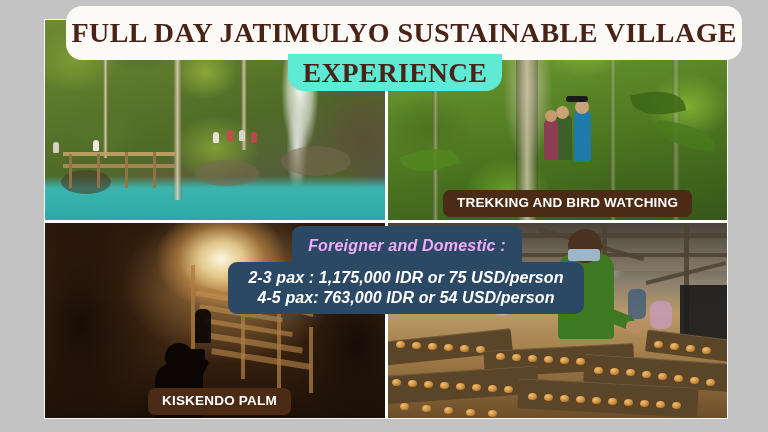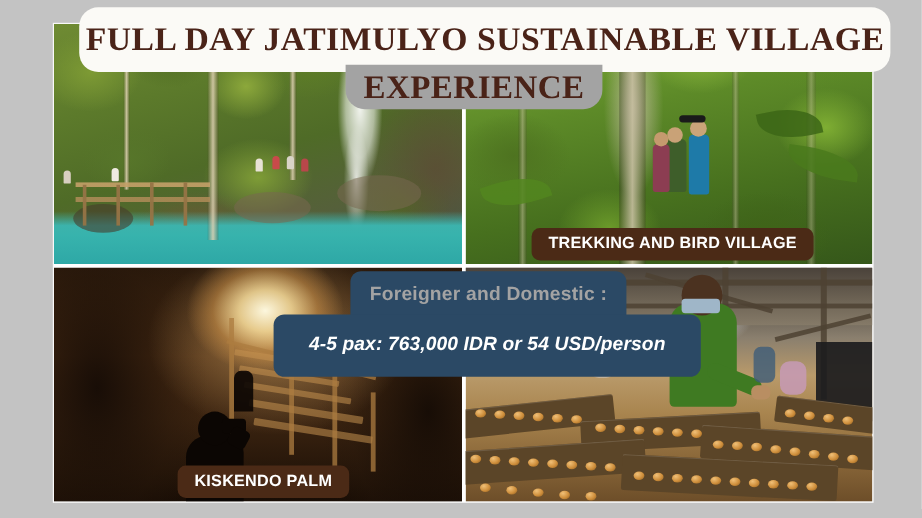--- a/index.html
+++ b/index.html
@@ -111,21 +111,21 @@
     z-index:30;
   }
   .title-line1{
     font-family:"Liberation Serif",serif;
     font-weight:bold;font-size:27.5px;letter-spacing:.4px;
     color:#4a2318;white-space:nowrap;line-height:1;
     transform:scaleX(1.02);
   }
   .title-box2{
     position:absolute;left:288px;top:54px;width:214px;height:37px;
-    background:#a3a3a3;border-radius:0 0 16px 16px;
+    background:#5eead4;border-radius:0 0 16px 16px;
     display:flex;align-items:center;justify-content:center;
     z-index:30;
   }
   .title-line2{
     font-family:"Liberation Serif",serif;
     font-weight:bold;font-size:27.5px;letter-spacing:.4px;
     color:#4a2318;white-space:nowrap;line-height:1;
   }
 
   
@@ -140,21 +140,21 @@
   .cap-cave{left:148px;top:388px;}
   .cap-sugar{left:468px;top:386px;}
 
   
   .price-top{
     position:absolute;left:292px;top:226px;width:230px;height:40px;
     background:#2b4965;border-radius:9px 9px 0 0;z-index:28;
     display:flex;align-items:center;justify-content:center;
   }
   .price-top span{
-    color:#a3a3a3;font-weight:bold;font-size:16px;
+    color:#f0abfc;font-weight:bold;font-style:italic;font-size:16px;
     letter-spacing:.2px;white-space:nowrap;line-height:1;
   }
   .price-body{
     position:absolute;left:228px;top:262px;width:356px;height:52px;
     background:#2b4965;border-radius:9px;z-index:28;
     display:flex;flex-direction:column;align-items:center;justify-content:center;
     gap:2px;
   }
   .price-body .row{
     color:#fff;font-weight:bold;font-style:italic;font-size:16px;
@@ -312,23 +312,24 @@
 
   </div>
 
   <div class="title-box">
     <div class="title-line1">FULL DAY JATIMULYO SUSTAINABLE VILLAGE</div>
   </div>
   <div class="title-box2">
     <div class="title-line2">EXPERIENCE</div>
   </div>
 
-  <div class="cap cap-trek">TREKKING AND BIRD VILLAGE</div>
+  <div class="cap cap-trek">TREKKING AND BIRD WATCHING</div>
   <div class="cap cap-cave">KISKENDO PALM</div>
 
   <div class="price-top">
     <span>Foreigner and Domestic :</span>
   </div>
   <div class="price-body">
+    <div class="row">2-3 pax : 1,175,000 IDR or 75 USD/person</div>
     <div class="row">4-5  pax: 763,000 IDR or 54 USD/person</div>
   </div>
 
 </div>
 
 </body></html>

